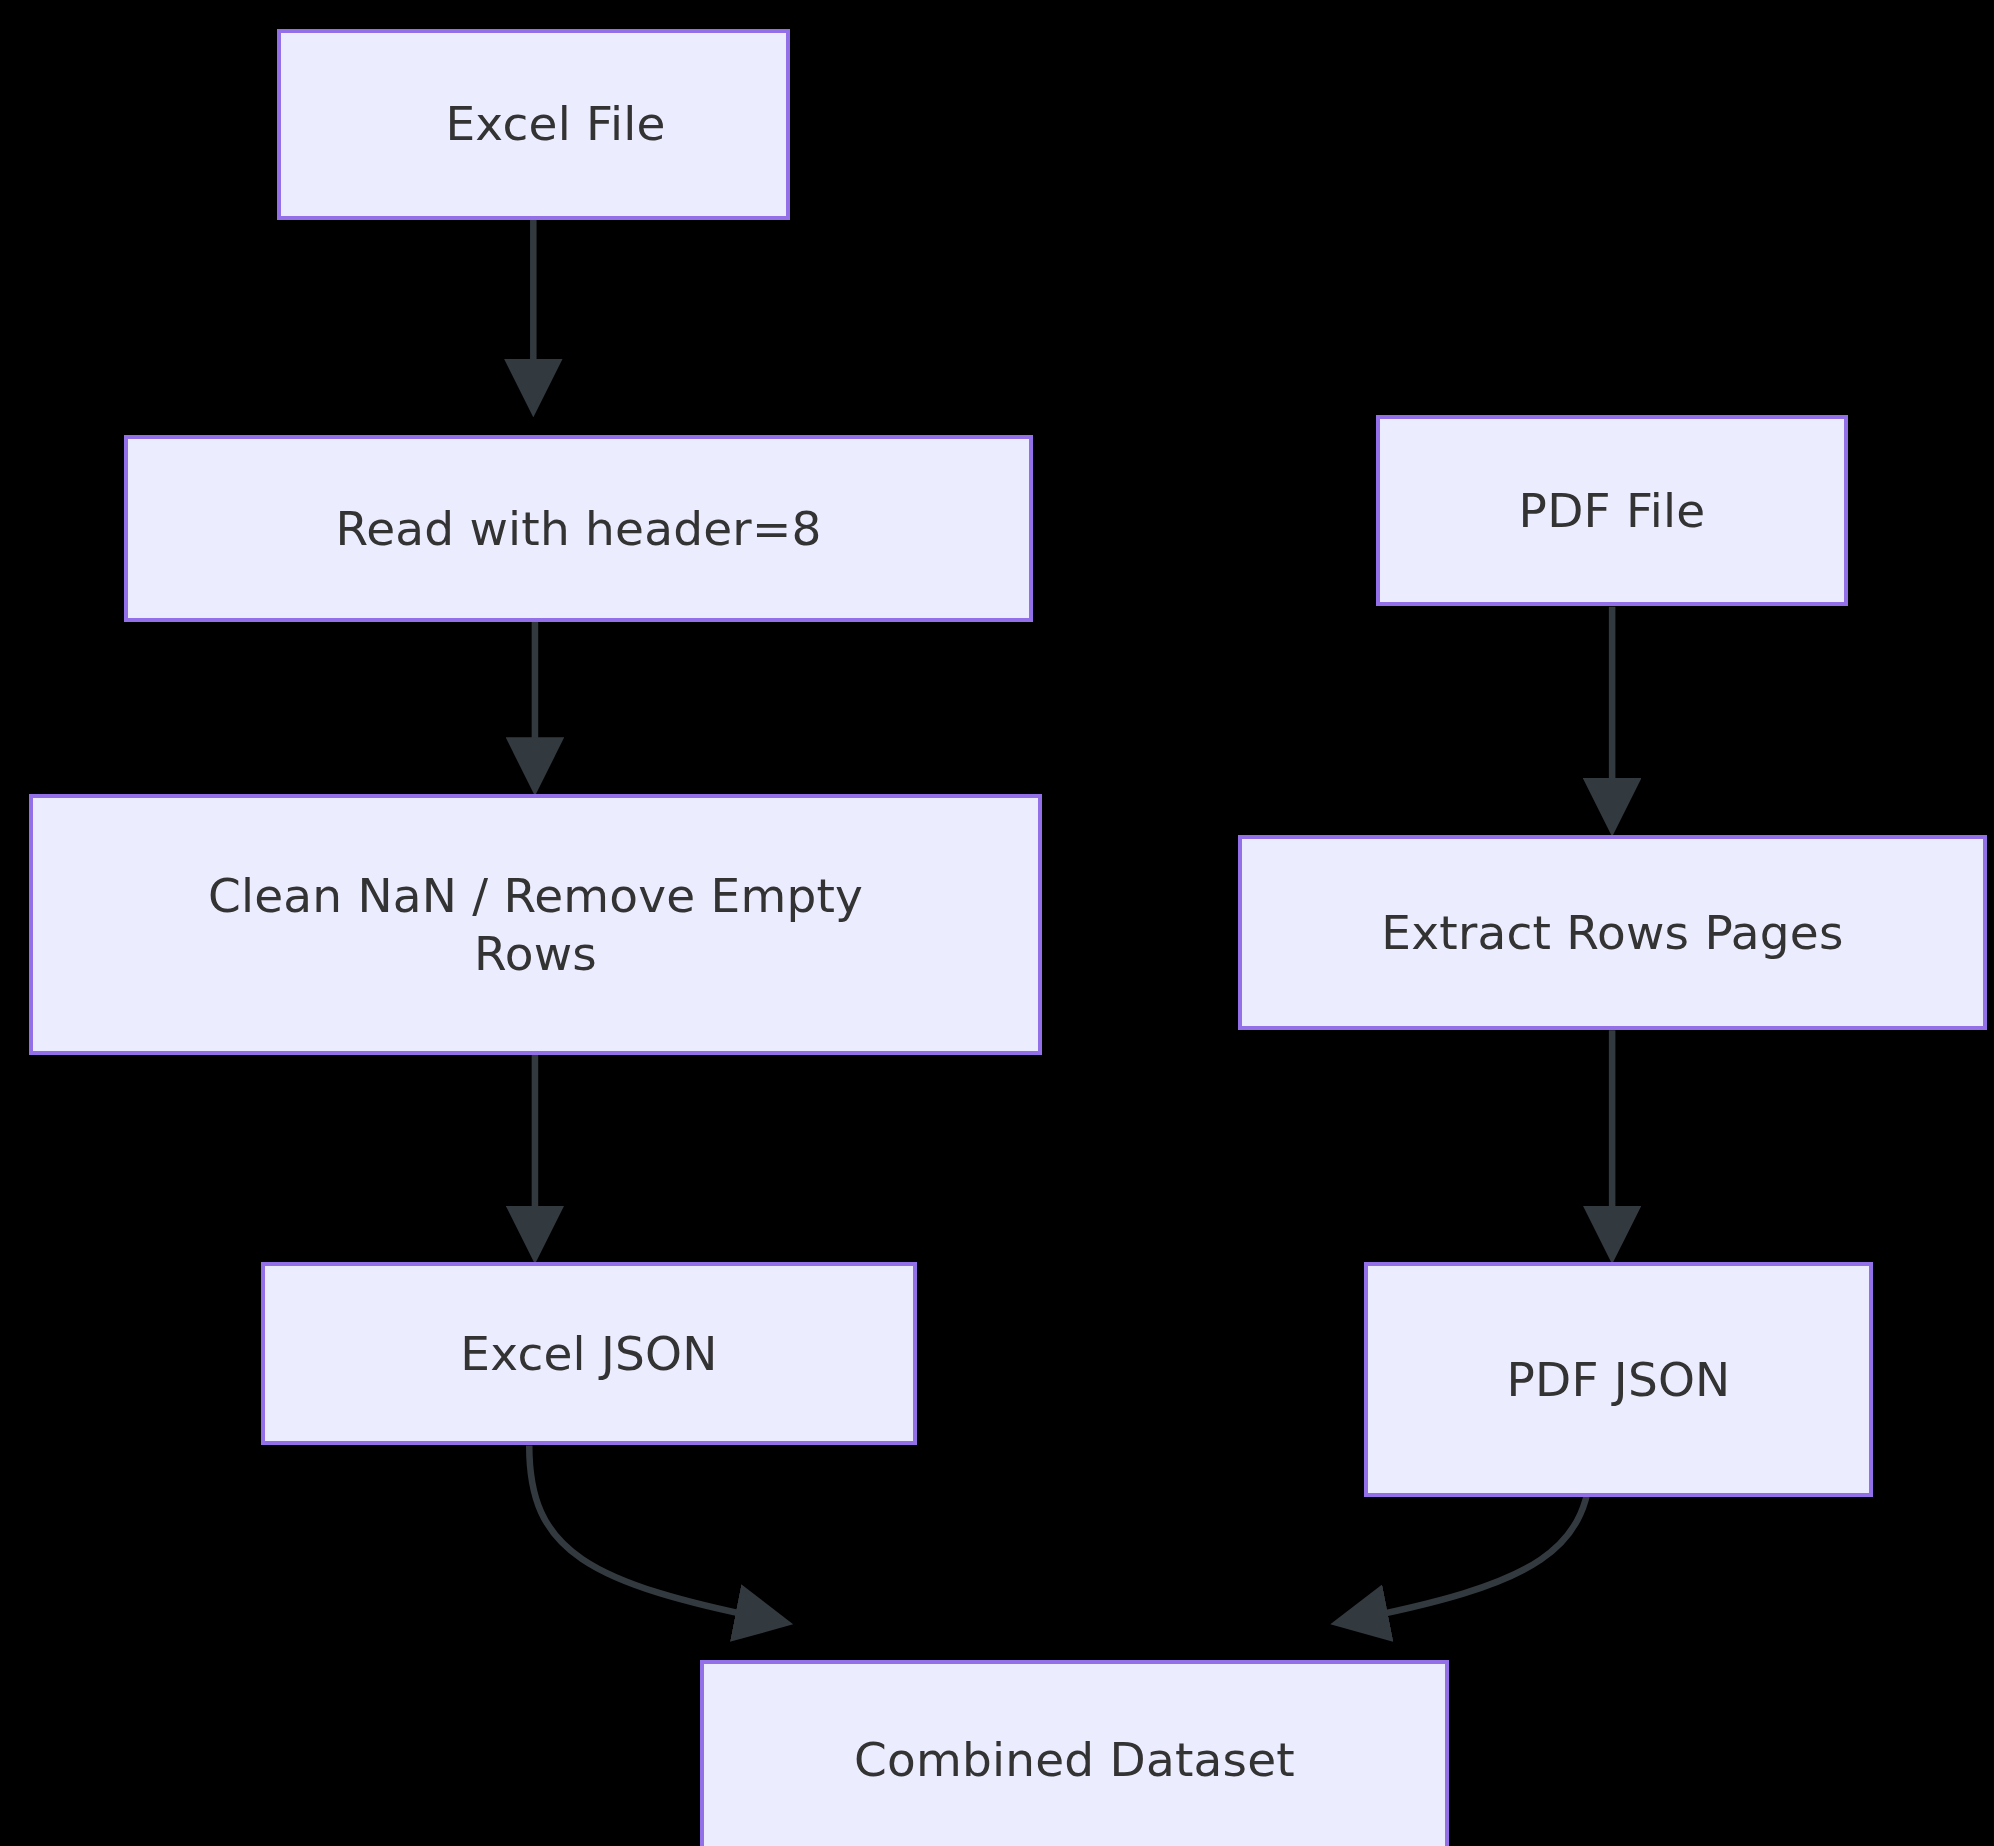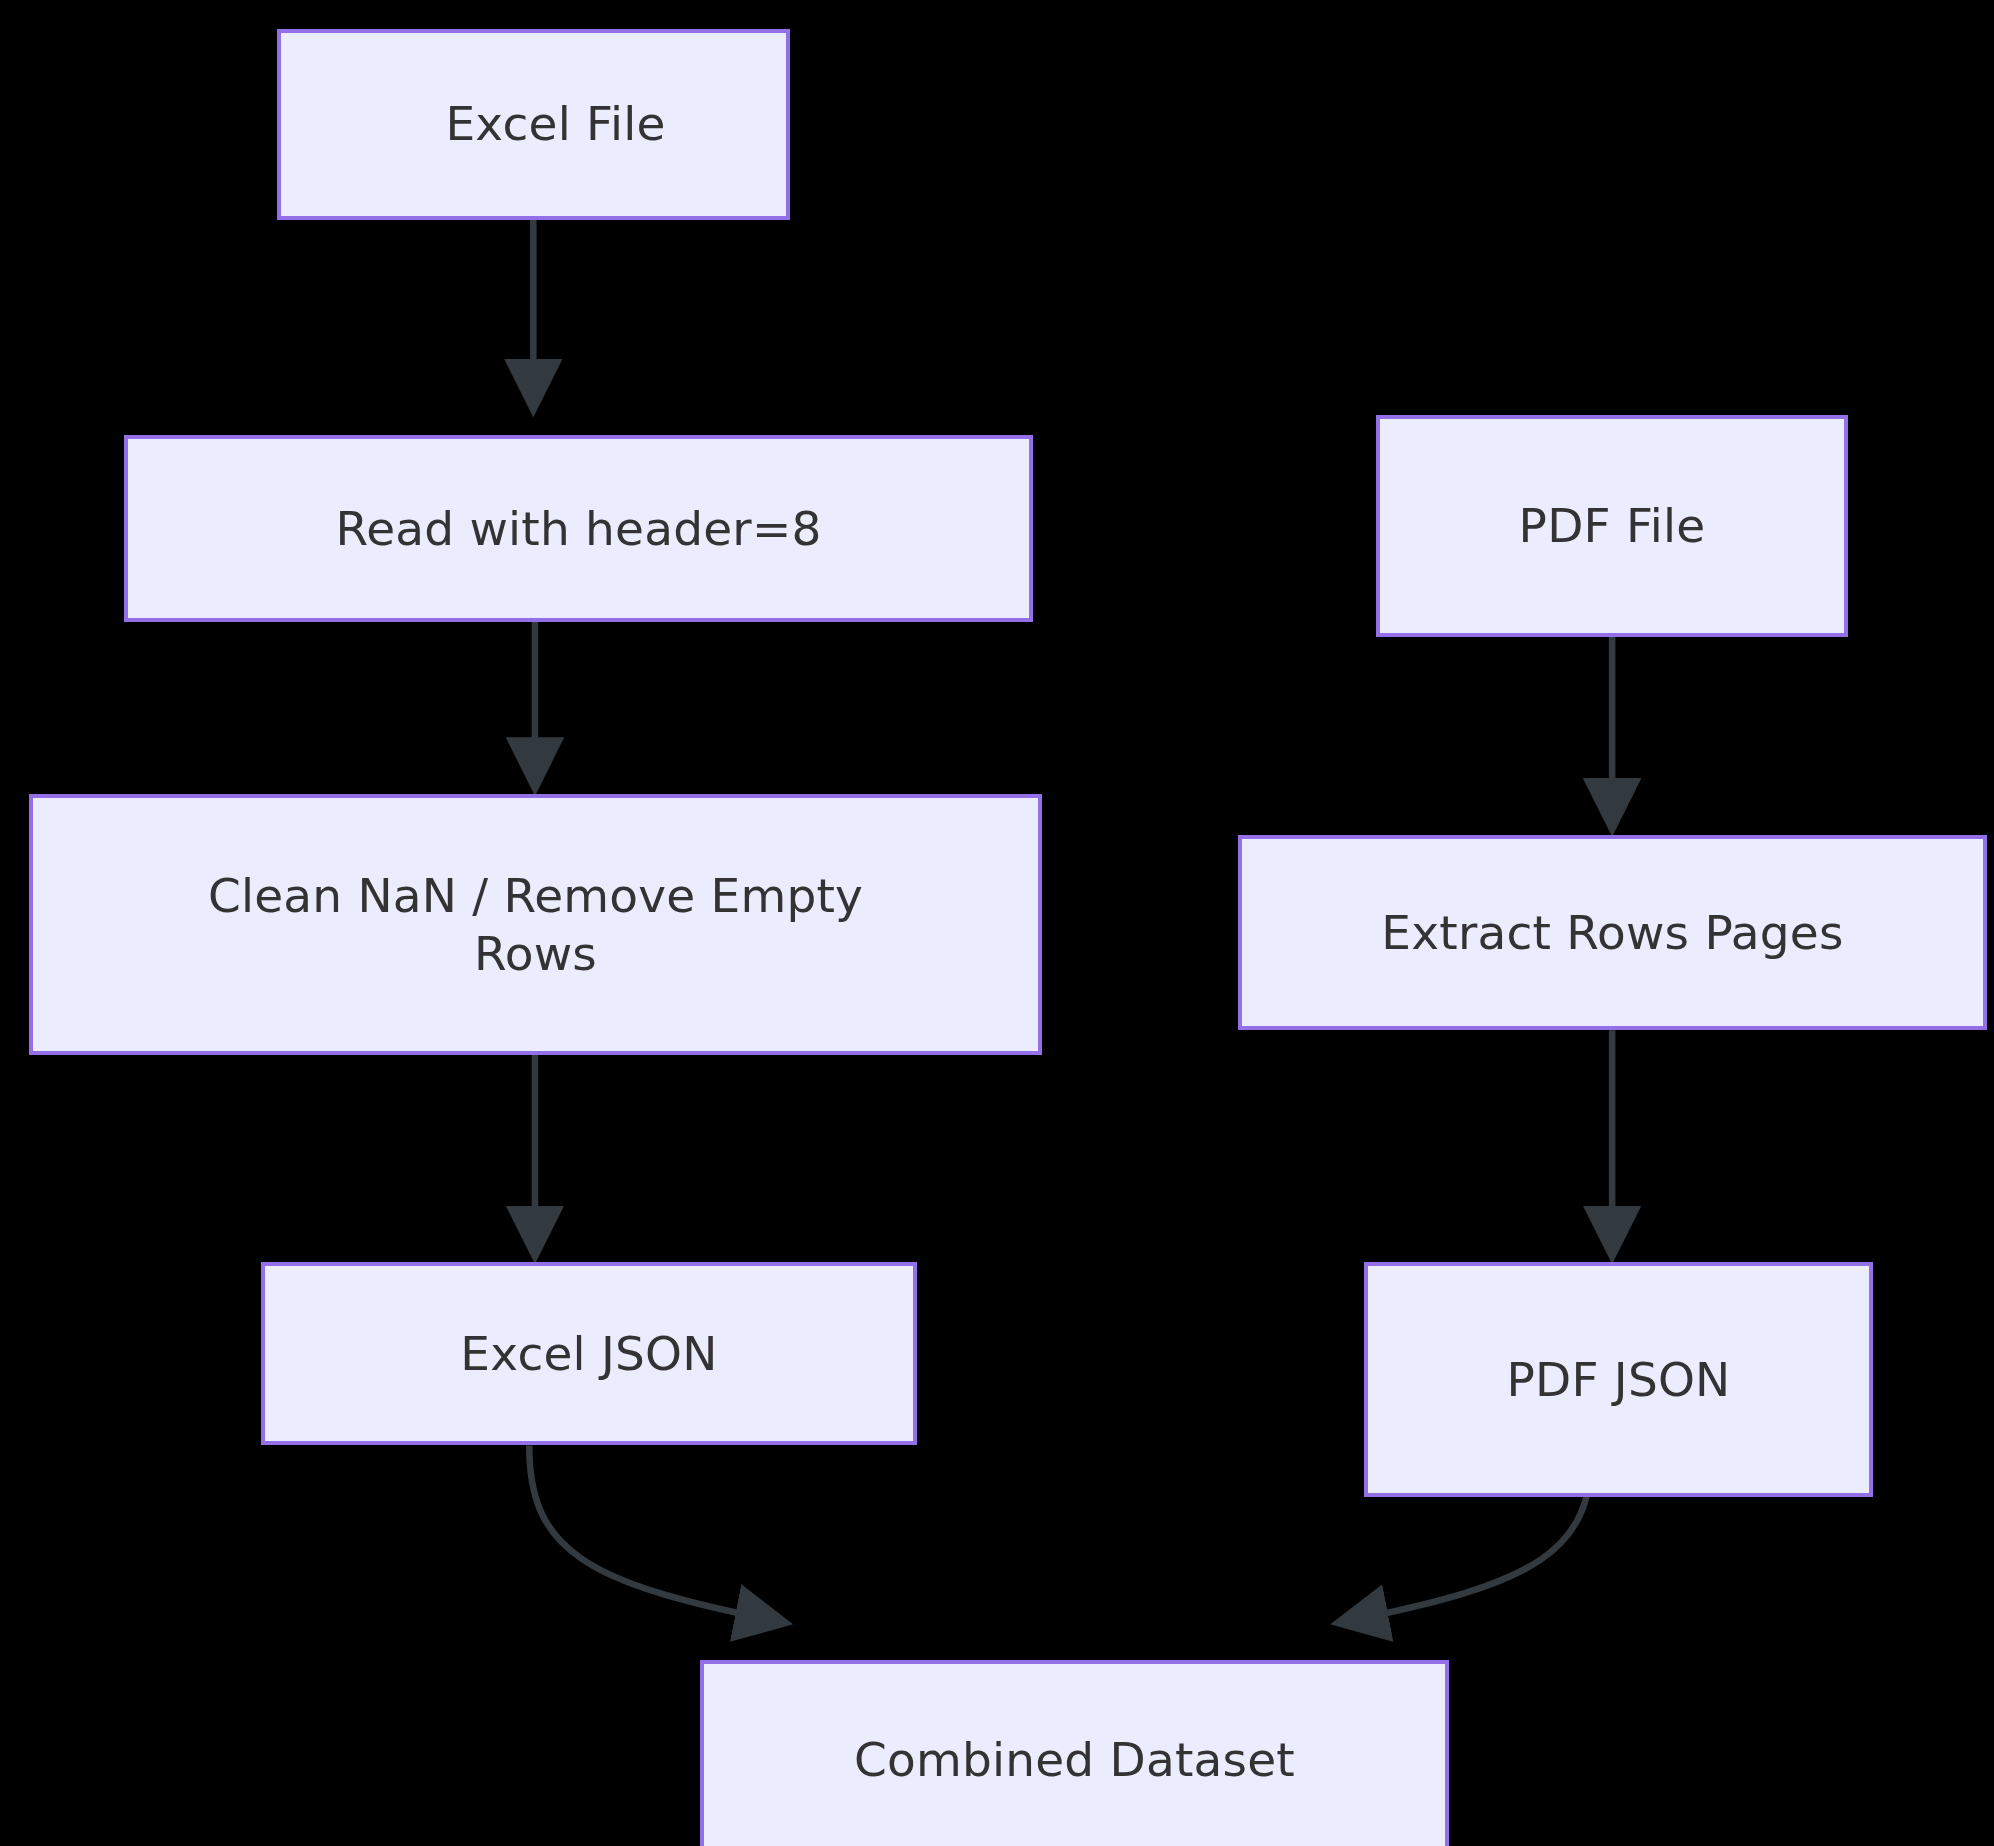--- a/index.html
+++ b/index.html
@@ -42,21 +42,21 @@
     line-height: 1.22;
     letter-spacing: 0.2px;
     white-space: pre-line;
     padding: 0 19.5px;
   }
   
   #node-excel-file        { left: 277px;  top: 28.5px;   width: 513px;  height: 191px; padding-left: 44px; }
   #node-read-header       { left: 124px;  top: 415px;  width: 909px;  height: 187px; margin-top: 20px; }
   #node-clean-nan         { left: 29px;   top: 794px;  width: 1013px; height: 261px; }
   #node-excel-json        { left: 261px;  top: 1262px; width: 656px;  height: 183px; }
-  #node-pdf-file          { left: 1376px; top: 415px;  width: 472px;  height: 222px; }
+  #node-pdf-file          { left: 1376px; top: 415px;  width: 472px;  height: 191px; }
   #node-extract-text      { left: 1238px; top: 835px; width: 749px;  height: 195px; }
   #node-pdf-json          { left: 1364px; top: 1262px; width: 509px;  height: 235px; }
   #node-combined-dataset  { left: 700px;  top: 1628px; width: 749px;  height: 199px; margin-top: 32px; }
 </style>
 </head>
 <body>
 
 <div id="canvas">
 
   <svg id="edge-layer" viewBox="0 0 2449 2268" width="1994" height="1847" xmlns="http://www.w3.org/2000/svg">

